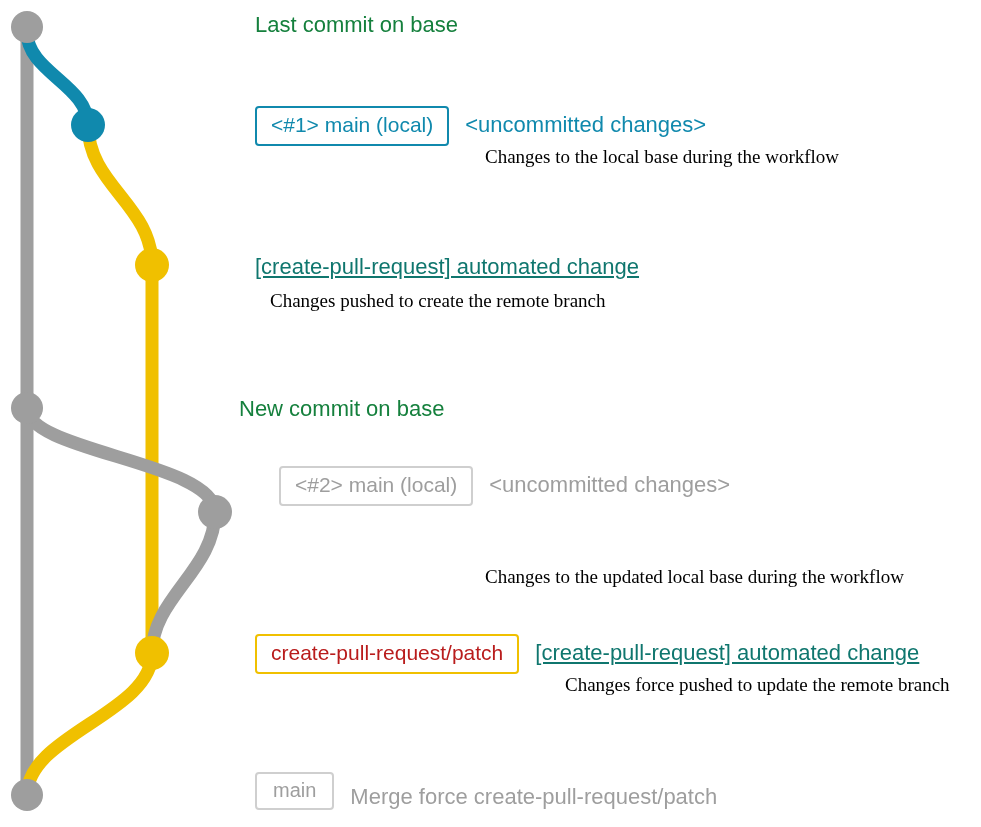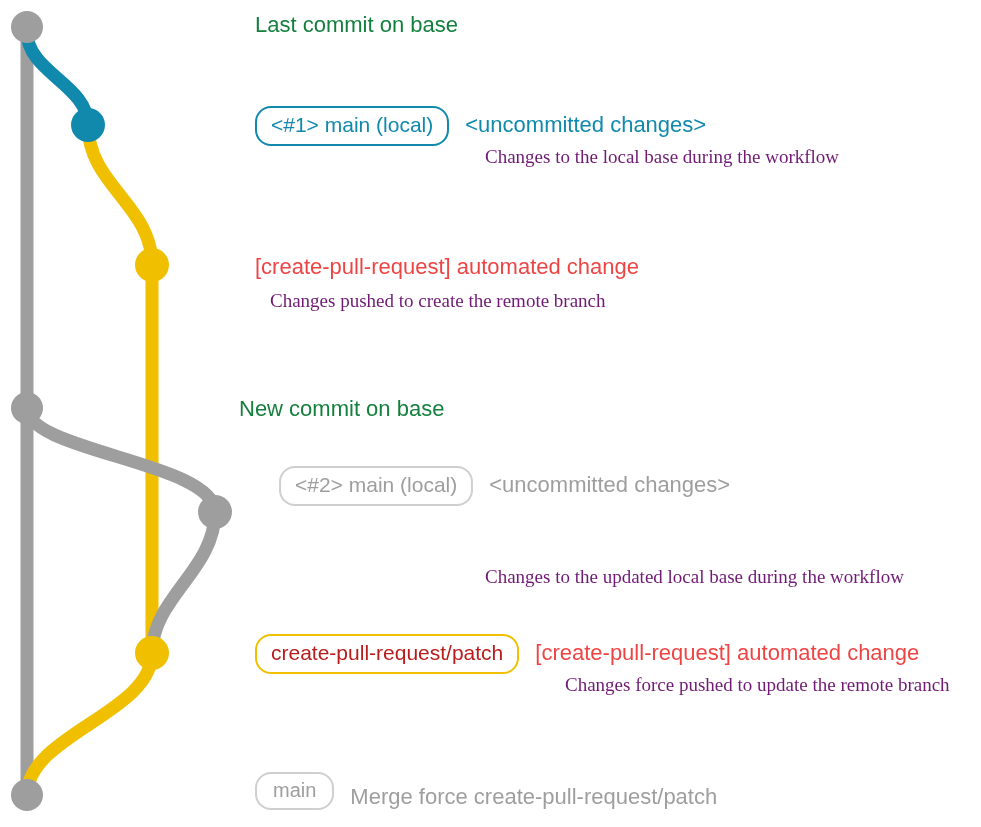--- a/index.html
+++ b/index.html
@@ -7,52 +7,52 @@
     width:981px;height:827px;
     background:#ffffff;
     font-family:"Liberation Sans", sans-serif;
     overflow:hidden;
     position:relative;
   }
   #graph{position:absolute;left:0;top:0;width:981px;height:827px;}
   .row{position:absolute;display:flex;align-items:baseline;}
   .pill{
     display:inline-block;
-    border-radius:16px;
+    border-radius:4px;
     padding:5px 14px 7px 14px;
     font-size:21px;
     line-height:24px;
     white-space:nowrap;
     box-sizing:border-box;
   }
   .pill-teal{border:2px solid #1089ad;color:#1089ad;}
   .pill-grey{border:2px solid #cfcfcf;color:#9e9e9e;}
   .pill-yellow{border:2px solid #f0c000;color:#b91c1c;}
   .pill-mainbottom{border:2px solid #cfcfcf;color:#9e9e9e;padding:4px 16px 6px 16px;font-size:20px;}
   .subject{
     font-size:22px;
     line-height:26px;
     white-space:nowrap;
   }
   .s-teal{color:#1089ad;}
   .s-grey{color:#9e9e9e;}
-  .s-yellow{color:#ef4444;}
+  .s-yellow{color:#0f766e;text-decoration:underline;}
   .headline{
     position:absolute;
     font-size:22px;
     line-height:26px;
     color:#15803d;
     white-space:nowrap;
   }
   .body-note{
     position:absolute;
     font-family:"Liberation Serif", serif;
     font-size:19px;
     line-height:22px;
-    color:#701a75;
+    color:#000000;
     white-space:nowrap;
   }
   .gap{display:inline-block;width:16px;}
 </style>
 </head>
 <body>
 
 <svg id="graph" viewBox="0 0 981 827" xmlns="http://www.w3.org/2000/svg">
 
   <path d="M27,27 L27,795" stroke="#9e9e9e" stroke-width="13" fill="none" stroke-linecap="round"></path>

